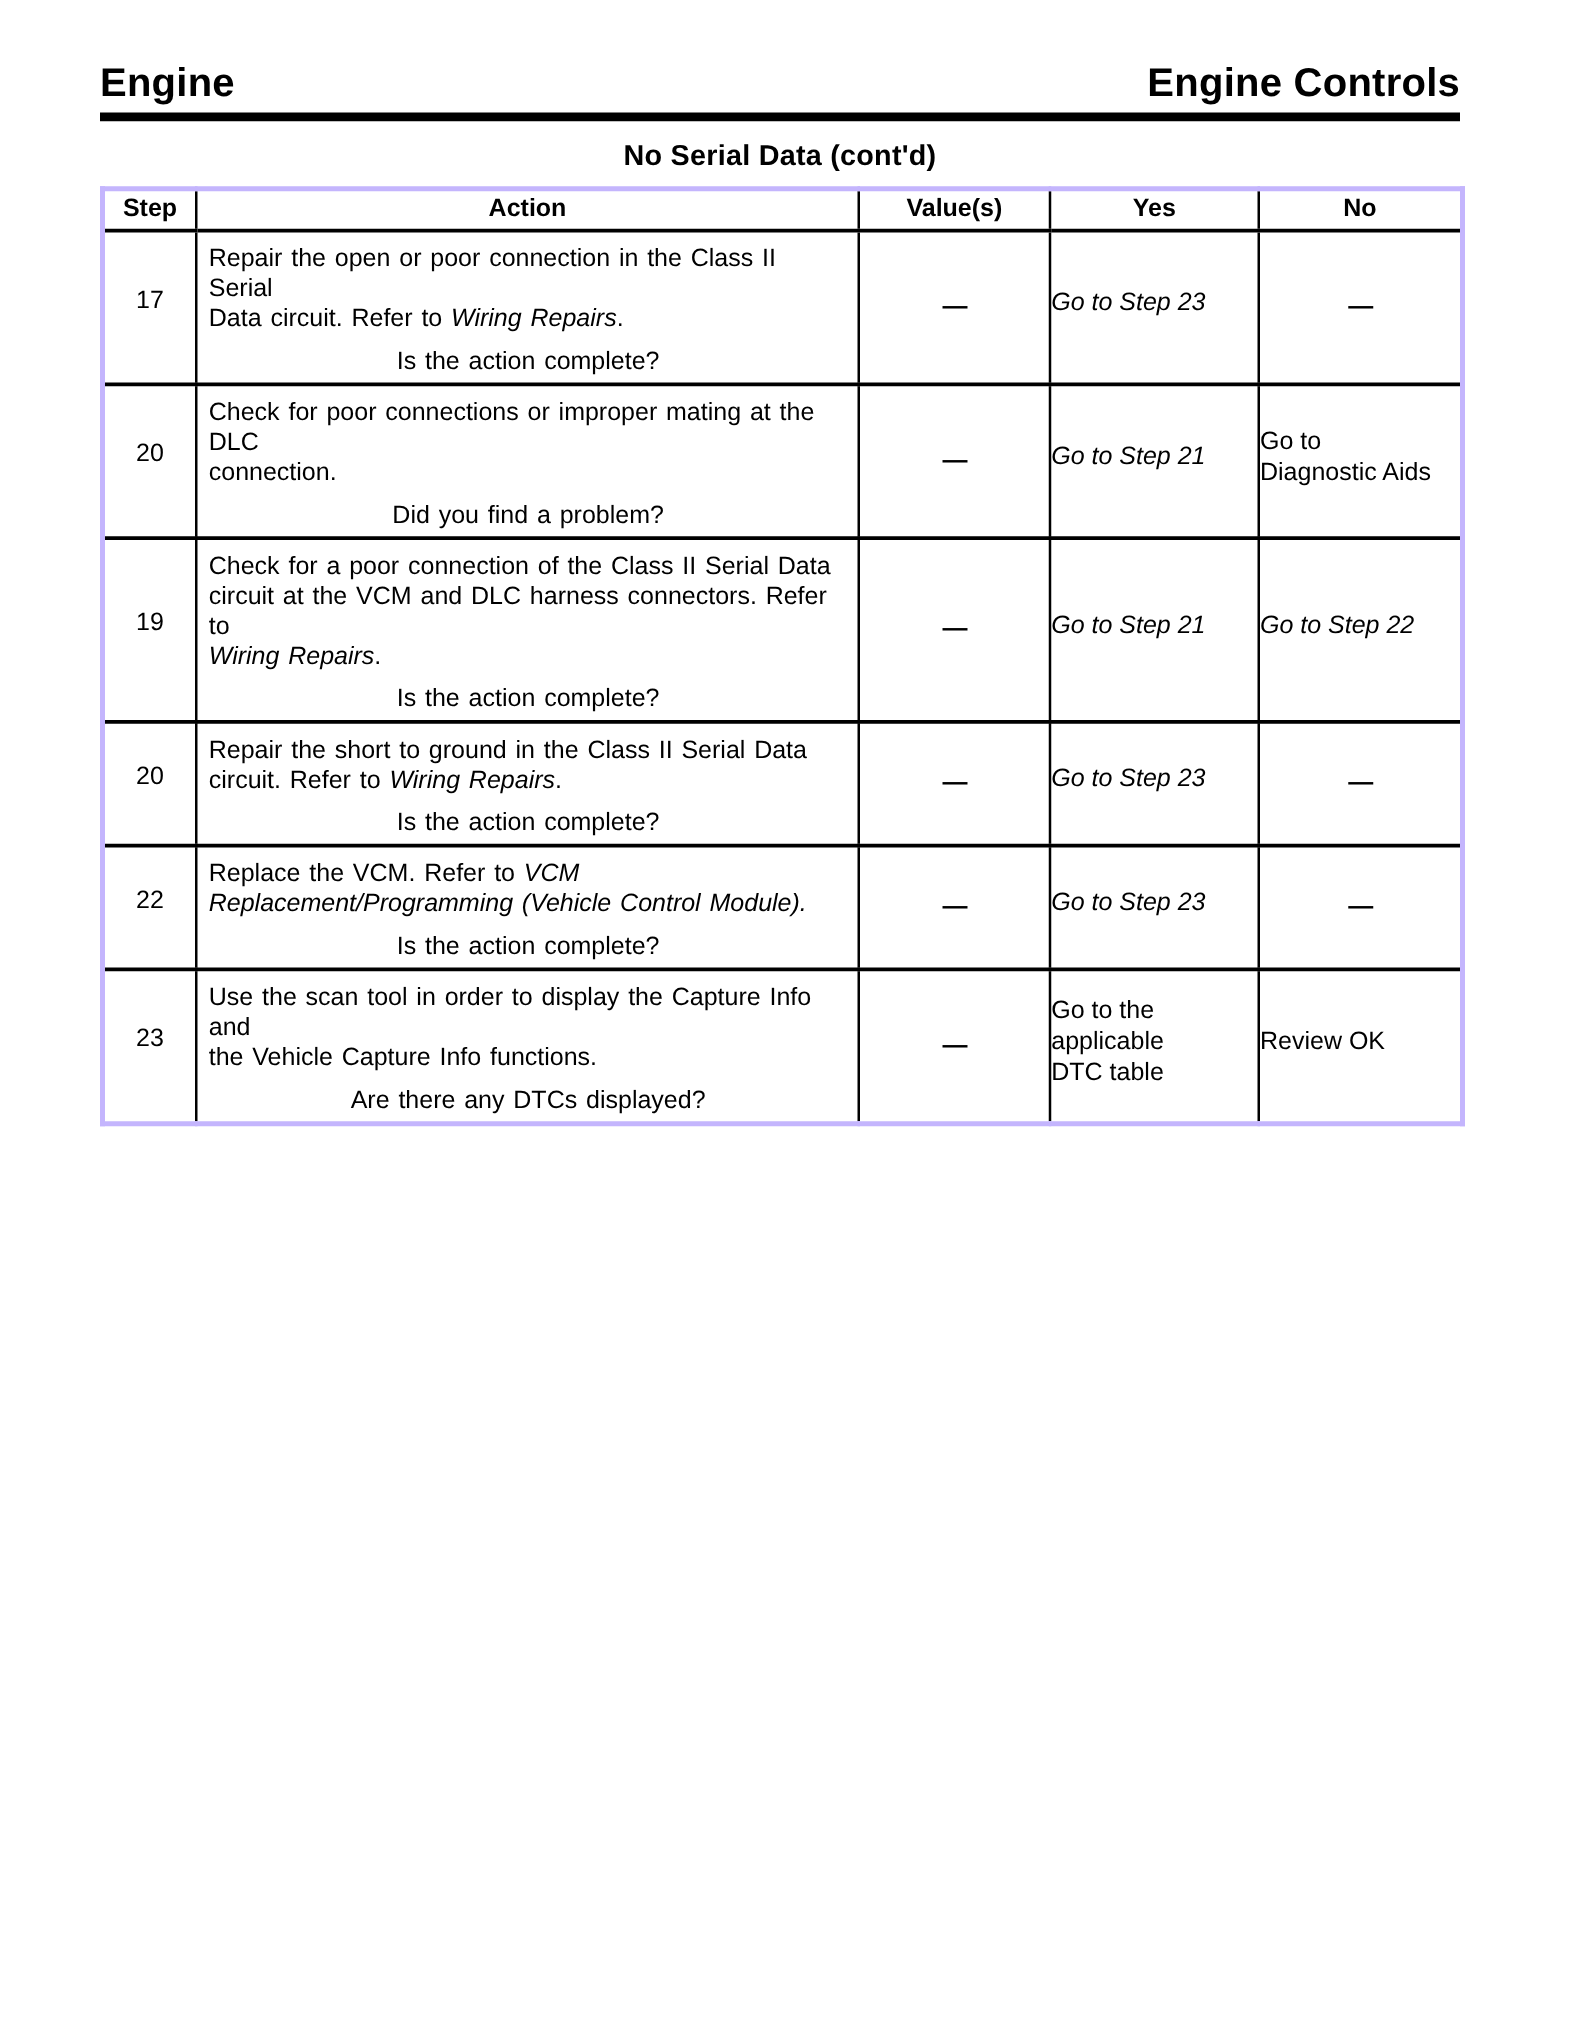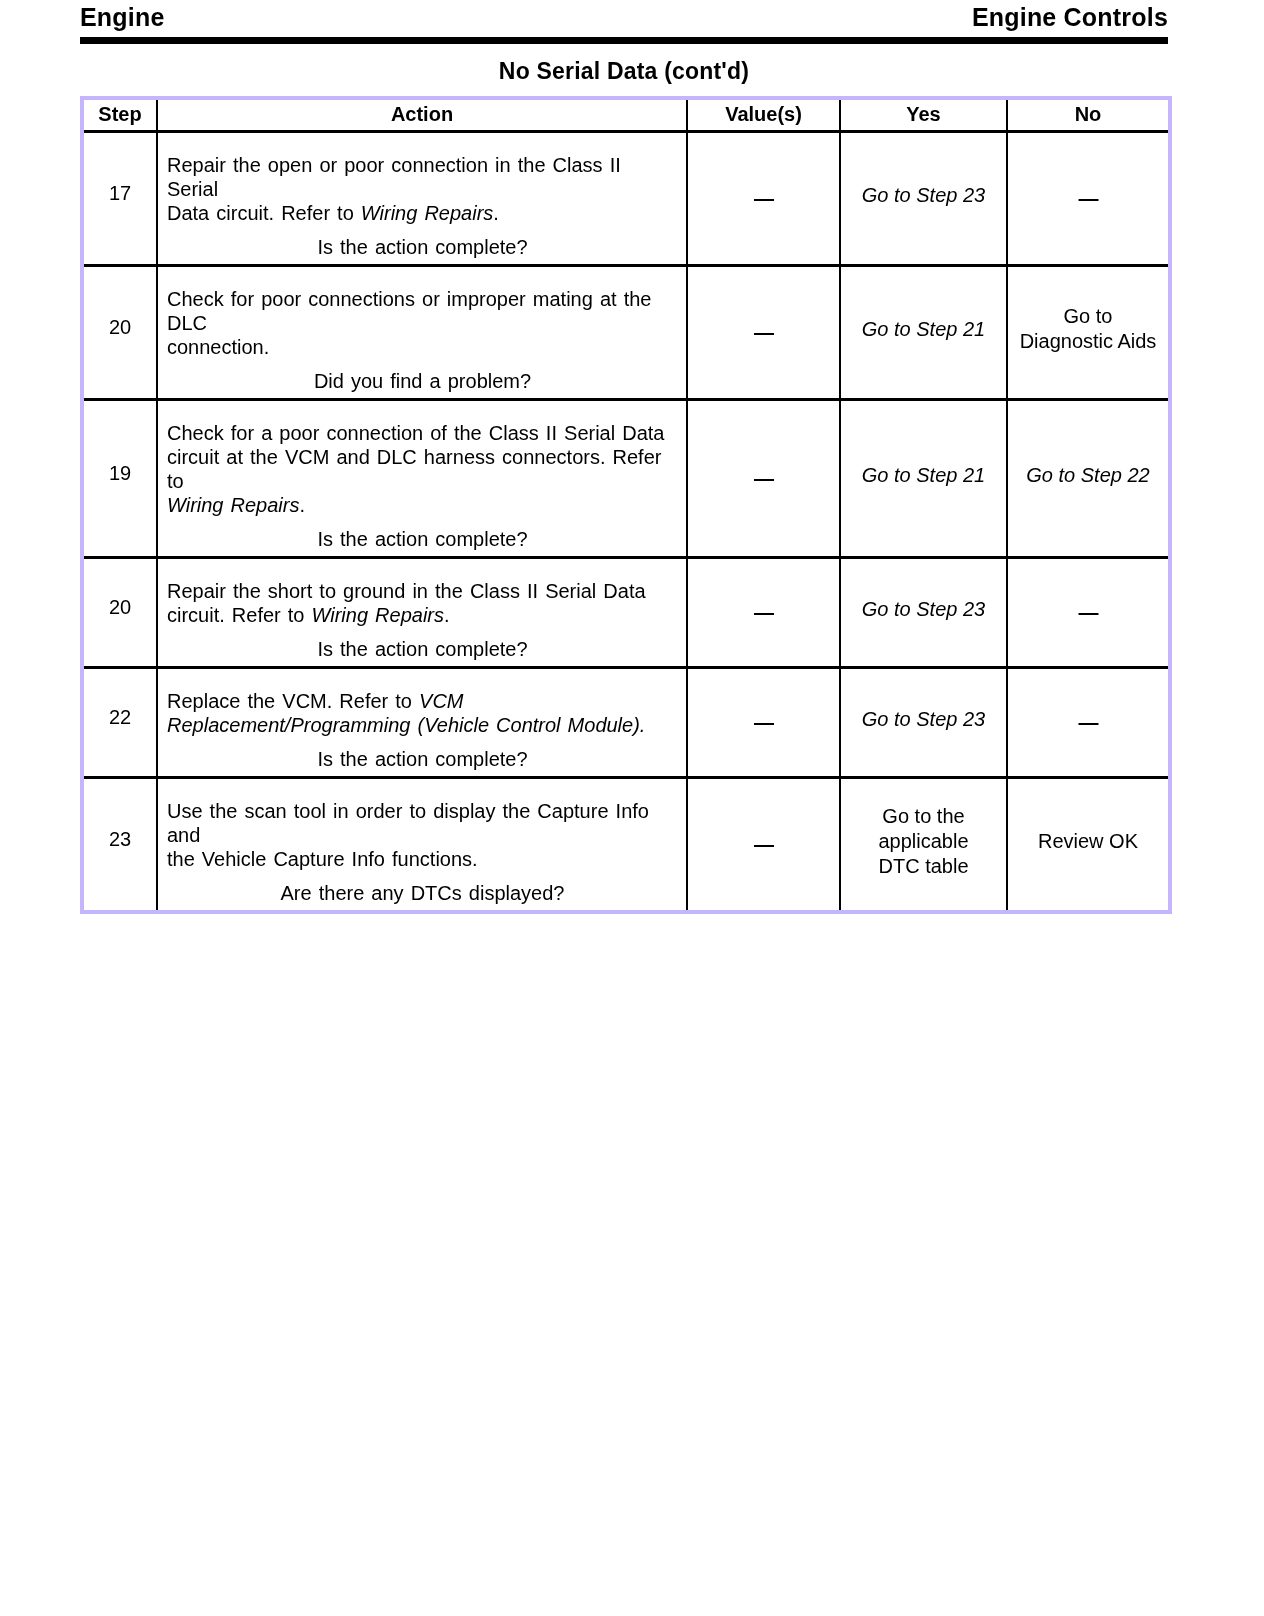--- a/index.html
+++ b/index.html
@@ -14,24 +14,25 @@
   .content {
     position: absolute;
     left: 80px;
     top: 0;
     width: 1088px;
   }
   .page-header {
     display: flex;
     justify-content: space-between;
     align-items: flex-end;
-    padding-top: 3px;
-    font-size: 25px;
+    padding-top: 16px;
+    font-size: 32px;
     font-weight: bold;
     letter-spacing: 0.2px;
+    margin-top: 32px;
   }
   .header-rule {
     height: 7px;
     background: #000;
     margin-top: 5px;
   }
   .doc-title {
     text-align: center;
     font-size: 23px;
     font-weight: bold;
@@ -61,32 +62,31 @@
     height: 33px;
     padding: 3px 4px;
     border-bottom: 3px solid #000;
   }
   td.step-cell {
     text-align: center;
     vertical-align: middle;
     padding-bottom: 10px;
   }
   td.action-cell {
-    padding: 20px 8px 5px 9px;
+    padding: 9px 8px 5px 9px;
     line-height: 24px;
     vertical-align: top;
     word-spacing: 1.5px;
   }
   .action-question { margin-top: 10px; text-align: center; }
   td.pos-middle {
     text-align: center;
     vertical-align: middle;
   }
   td.pos-bottom {
-    text-align: center;
     vertical-align: bottom;
     padding-bottom: 6px;
     line-height: 25px;
   }
   td .cell-text { white-space: pre-line; }
   .it { font-style: italic; }
   .dash { font-weight: bold; letter-spacing: -1px; }
 </style>
 </head>
 <body>

